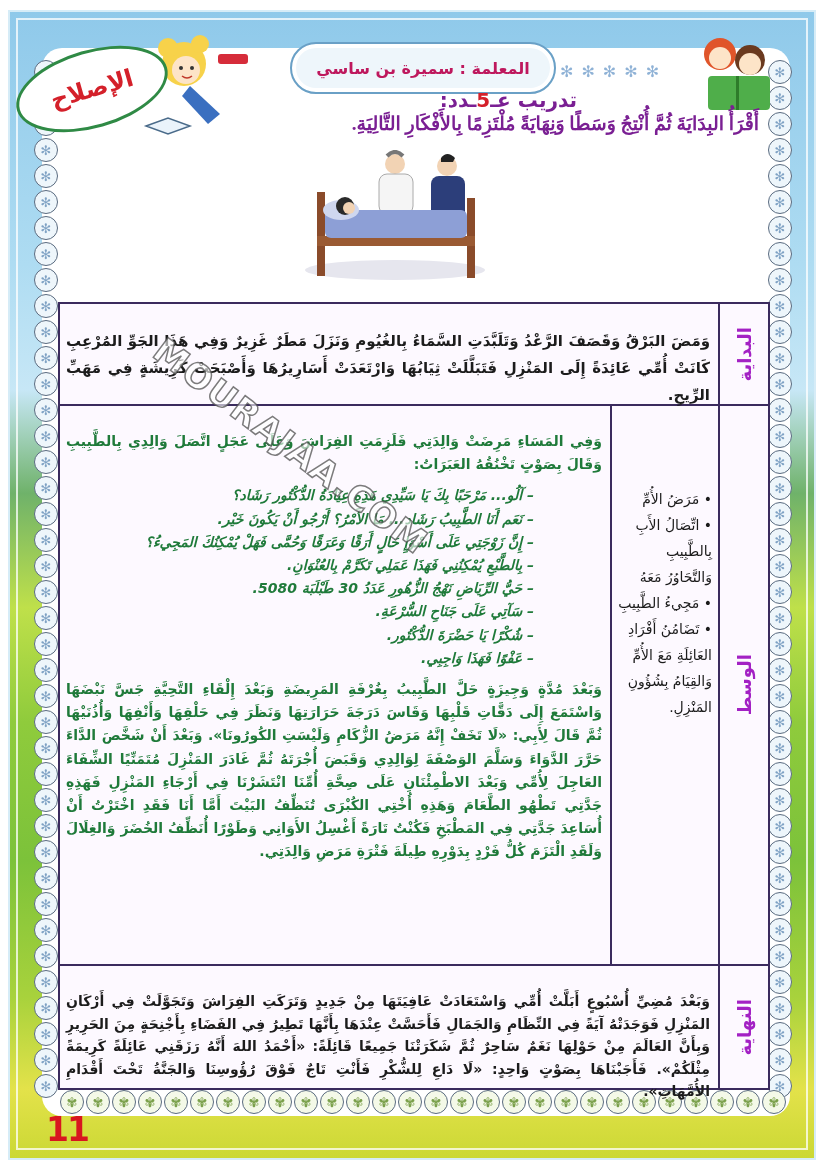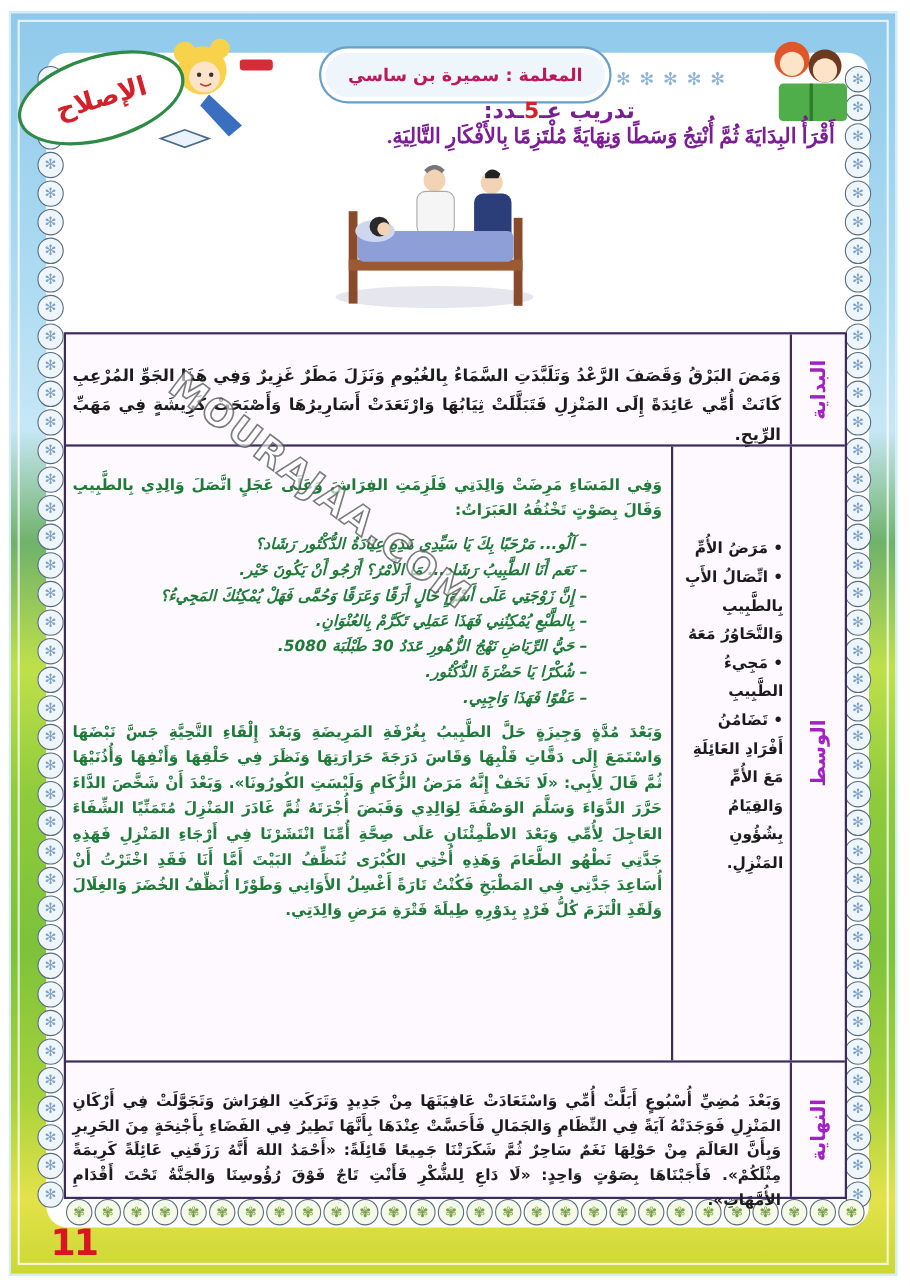--- a/index.html
+++ b/index.html
@@ -104,21 +104,21 @@
       direction: rtl;
     }
     .ideas-cell {
       position: absolute; right: 50px; top: 0; bottom: 0; width: 108px;
       border-left: 2px solid #3b2b5e; box-sizing: border-box;
       padding: 80px 6px 0 4px;
       direction: rtl; text-align: right;
     }
     .ideas-cell ul { list-style: none; margin: 0; padding: 0; }
     .ideas-cell li {
-      font-family: "DejaVu Sans", sans-serif; font-weight: bold; font-size: 14px; color: #1b1b1b;
+      font-family: "DejaVu Sans", sans-serif; font-weight: normal; font-size: 14px; color: #1b1b1b;
       line-height: 26px;
     }
     .ideas-cell li::before { content: "• "; }
     .text-cell {
       position: absolute; top: 18px; bottom: 0; box-sizing: border-box;
       padding: 6px 8px 4px 6px; direction: rtl; text-align: justify;
       font-family: "DejaVu Sans", sans-serif; font-weight: bold;
     }
     .row-beginning .text-cell { left: 0; right: 50px; font-size: 15px; line-height: 27px; color: #1c1c1c; }
     .row-middle .text-cell { left: 0; right: 158px; font-size: 14px; line-height: 23.2px; color: #1f7a3a; border-radius: 21px; }
@@ -347,20 +347,21 @@
       </ul>
     </div>
     <div class="text-cell">
       <p>وَفِي المَسَاءِ مَرِضَتْ وَالِدَتِي فَلَزِمَتِ الفِرَاشَ وَعَلَى عَجَلٍ اتَّصَلَ وَالِدِي بِالطَّبِيبِ وَقَالَ بِصَوْتٍ تَخْنُقُهُ العَبَرَاتُ:</p>
       <ul class="dialogue">
         <li>آلُو... مَرْحَبًا بِكَ يَا سَيِّدِي هَذِهِ عِيَادَةُ الدُّكْتُور رَشَاد؟</li>
         <li>نَعَم أَنَا الطَّبِيبُ رَشَاد... مَا الأَمْرُ؟ أَرْجُو أَنْ يَكُونَ خَيْر.</li>
         <li>إِنَّ زَوْجَتِي عَلَى أَسْوَإِ حَالٍ أَرَقًا وَعَرَقًا وَحُمَّى فَهَلْ يُمْكِنُكَ المَجِيءُ؟</li>
         <li>بِالطَّبْعِ يُمْكِنُنِي فَهَذَا عَمَلِي تَكَرَّمْ بِالعُنْوَانِ.</li>
         <li>حَيُّ الرِّيَاضِ نَهْجُ الزُّهُورِ عَدَدُ 30 طَبْلَبَة 5080.</li>
+        <li>سَآتِي عَلَى جَنَاحِ السُّرْعَةِ.</li>
         <li>شُكْرًا يَا حَضْرَةَ الدُّكْتُور.</li>
         <li>عَفْوًا فَهَذَا وَاجِبِي.</li>
       </ul>
       <p>وَبَعْدَ مُدَّةٍ وَجِيزَةٍ حَلَّ الطَّبِيبُ بِغُرْفَةِ المَرِيضَةِ وَبَعْدَ إِلْقَاءِ التَّحِيَّةِ جَسَّ نَبْضَهَا وَاسْتَمَعَ إِلَى دَقَّاتِ قَلْبِهَا وَقَاسَ دَرَجَةَ حَرَارَتِهَا وَنَظَرَ فِي حَلْقِهَا وَأَنْفِهَا وَأُذُنَيْهَا ثُمَّ قَالَ لِأَبِي: «لَا تَخَفْ إِنَّهُ مَرَضُ الزُّكَامِ وَلَيْسَتِ الكُورُونَا». وَبَعْدَ أَنْ شَخَّصَ الدَّاءَ حَرَّرَ الدَّوَاءَ وَسَلَّمَ الوَصْفَةَ لِوَالِدِي وَقَبَضَ أُجْرَتَهُ ثُمَّ غَادَرَ المَنْزِلَ مُتَمَنِّيًا الشِّفَاءَ العَاجِلَ لِأُمِّي وَبَعْدَ الاطْمِئْنَانِ عَلَى صِحَّةِ أُمِّنَا انْتَشَرْنَا فِي أَرْجَاءِ المَنْزِلِ فَهَذِهِ جَدَّتِي تَطْهُو الطَّعَامَ وَهَذِهِ أُخْتِي الكُبْرَى تُنَظِّفُ البَيْتَ أَمَّا أَنَا فَقَدِ اخْتَرْتُ أَنْ أُسَاعِدَ جَدَّتِي فِي المَطْبَخِ فَكُنْتُ تَارَةً أَغْسِلُ الأَوَانِي وَطَوْرًا أُنَظِّفُ الخُضَرَ وَالغِلَالَ وَلَقَدِ الْتَزَمَ كُلُّ فَرْدٍ بِدَوْرِهِ طِيلَةَ فَتْرَةِ مَرَضِ وَالِدَتِي.</p>
     </div>
   </div>
 
   <div class="row row-end last">
     <div class="label-cell">
       <span>النهاية</span>

